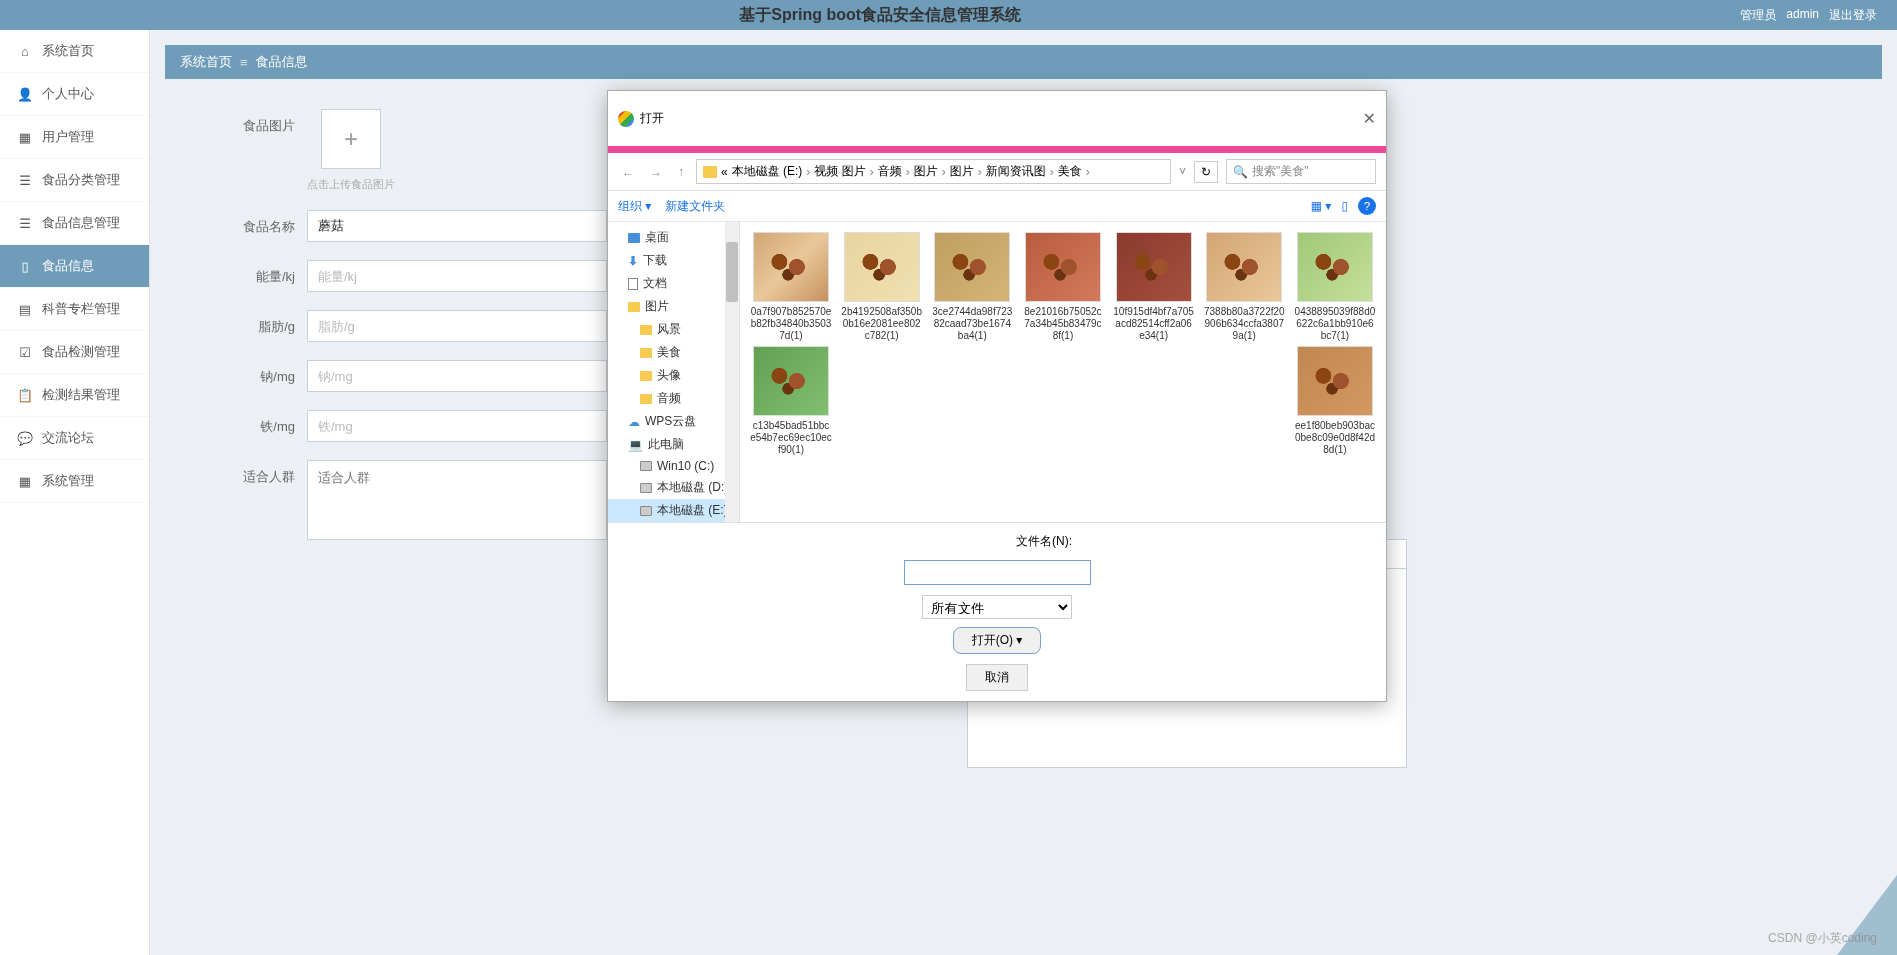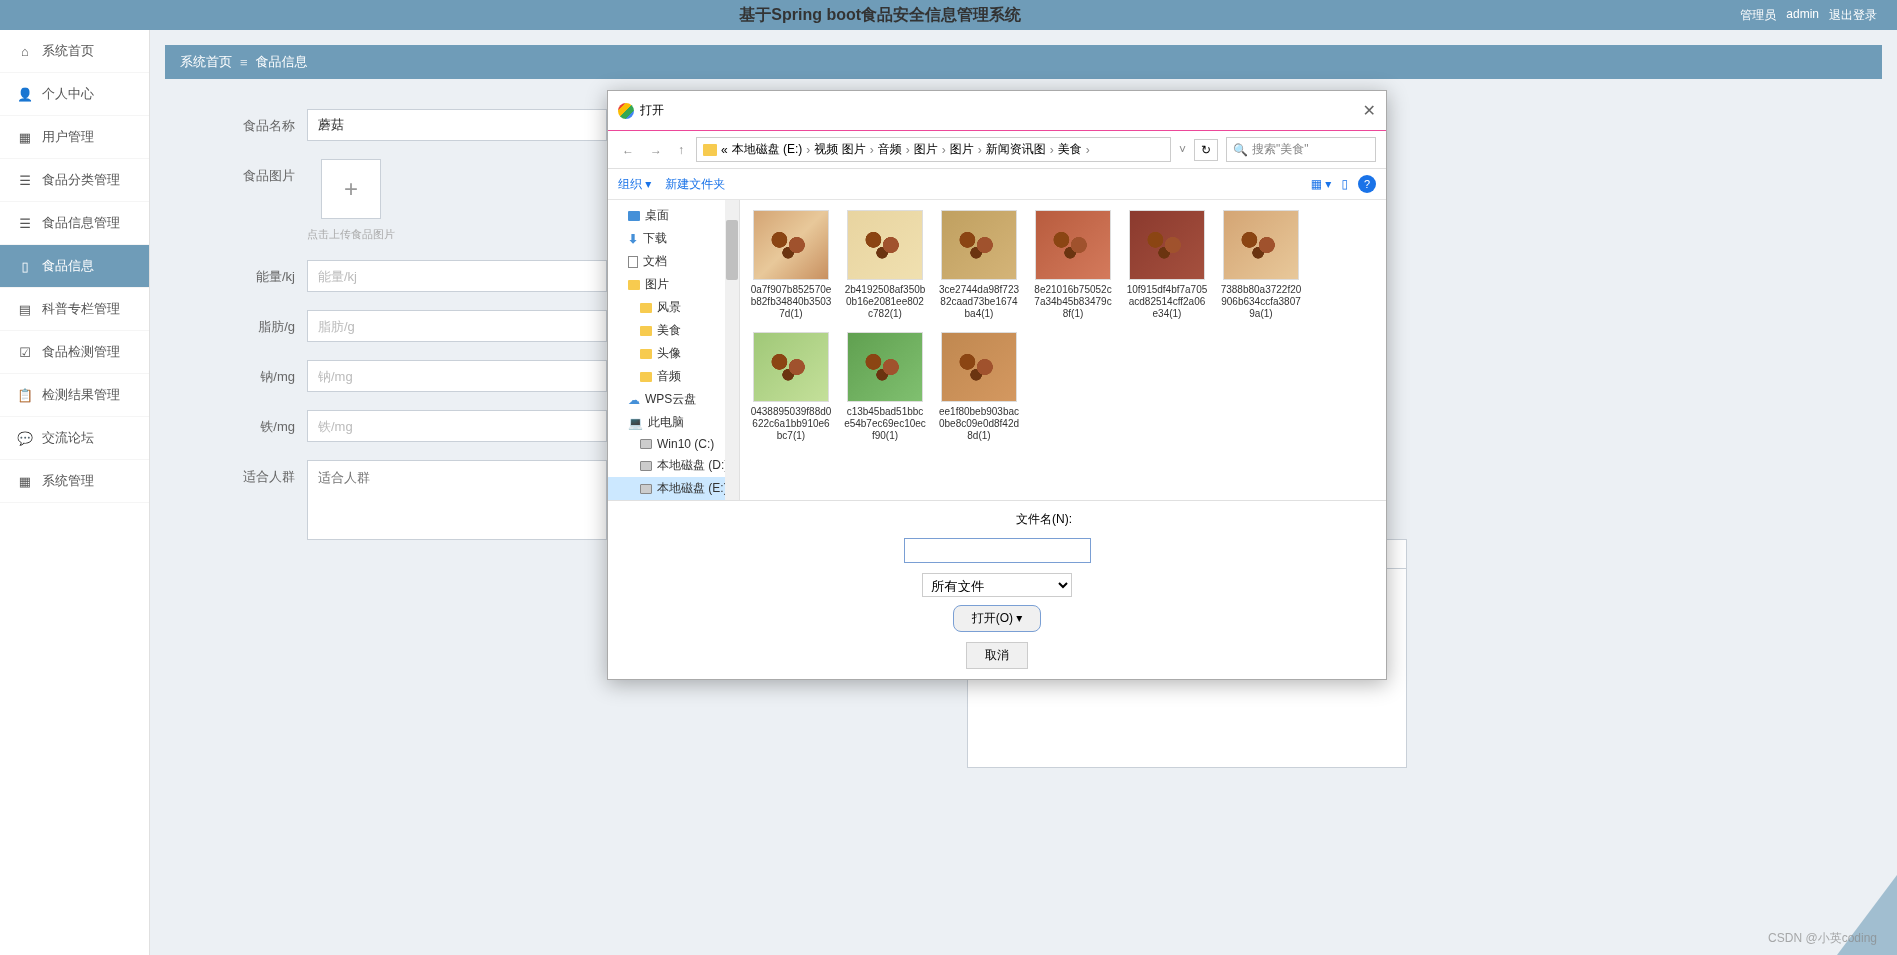--- a/index.html
+++ b/index.html
@@ -30,21 +30,21 @@
     .upload-box { width: 60px; height: 60px; border: 1px solid #c9d0d8; display: flex; align-items: center; justify-content: center; font-size: 24px; color: #999; cursor: pointer; background: #fff; }
     .upload-hint { font-size: 11px; color: #aaa; margin-top: 8px; }
     .upload-wrap { display: flex; flex-direction: column; align-items: center; }
     
     .editor-toolbar { border: 1px solid #c9d0d8; border-bottom: none; padding: 6px; display: flex; gap: 8px; background: #fff; }
     .editor-toolbar span { color: #666; font-size: 14px; cursor: pointer; }
     .editor-body { width: 440px; height: 200px; border: 1px solid #c9d0d8; background: #fff; }
     
     
     .file-dialog { position: fixed; top: 90px; left: 607px; width: 780px; background: #fff; border: 1px solid #aaa; box-shadow: 0 4px 20px rgba(0,0,0,0.3); z-index: 1000; }
-    .fd-title { display: flex; align-items: center; padding: 10px 10px; border-bottom: 1px solid #ec4899; font-size: 12px; }
+    .fd-title { display: flex; align-items: center; padding: 18px 10px; border-bottom: 7px solid #ec4899; font-size: 12px; }
     .fd-title-icon { width: 16px; height: 16px; border-radius: 50%; margin-right: 6px; background: linear-gradient(135deg,#ea4335 25%,#fbbc05 25% 50%,#34a853 50% 75%,#4285f4 75%); }
     .fd-close { margin-left: auto; font-size: 16px; color: #666; cursor: pointer; }
     
     .fd-nav { display: flex; align-items: center; padding: 6px 10px; gap: 8px; border-bottom: 1px solid #e0e0e0; font-size: 12px; }
     .fd-nav-btn { color: #888; cursor: pointer; padding: 2px 4px; }
     .fd-path { flex: 1; display: flex; align-items: center; gap: 4px; border: 1px solid #ccc; padding: 3px 6px; background: #fff; }
     .fd-path-icon { width: 14px; height: 12px; background: #f7cb4f; border-radius: 1px; }
     .fd-path-sep { color: #888; }
     .fd-refresh { border: 1px solid #ccc; padding: 3px 6px; cursor: pointer; }
     .fd-search { border: 1px solid #ccc; padding: 3px 6px; width: 150px; display: flex; align-items: center; gap: 4px; color: #888; }
@@ -62,21 +62,21 @@
     .ti-folder { width: 12px; height: 10px; background: #f7cb4f; border-radius: 1px; }
     .ti-desktop { width: 12px; height: 10px; background: #4590d8; border-radius: 1px; }
     .ti-download { color: #4590d8; font-weight: bold; }
     .ti-doc { width: 10px; height: 12px; background: #fff; border: 1px solid #888; }
     .ti-disk { width: 12px; height: 10px; background: #ccc; border: 1px solid #888; border-radius: 1px; }
     .ti-cloud { color: #4590d8; }
     .ti-pc { color: #4590d8; }
     .fd-scroll-v { position: absolute; right: 0; top: 0; bottom: 0; width: 14px; background: #f0f0f0; }
     .fd-scroll-thumb { position: absolute; left: 1px; width: 12px; background: #c0c0c0; border-radius: 2px; }
     
-    .fd-files { flex: 1; overflow-y: auto; padding: 8px; display: flex; flex-wrap: wrap; gap: 8px; align-content: flex-start; }
+    .fd-files { flex: 1; overflow-y: auto; padding: 8px; display: flex; flex-wrap: wrap; gap: 0; align-content: flex-start; justify-content: space-between; }
     .file-item { width: 86px; text-align: center; font-size: 10px; color: #333; cursor: pointer; padding: 2px; }
     .file-item.selected { background: #cce8ff; outline: 1px solid #99d1ff; }
     .file-thumb { width: 76px; height: 70px; border: 1px solid #ddd; margin: 0 auto 4px; background: linear-gradient(135deg, #d4a574, #e8c89a, #c89060); position: relative; }
     .file-thumb::after { content: ''; position: absolute; inset: 8px; background: radial-gradient(circle at 30% 40%, #8b4513 15%, transparent 16%), radial-gradient(circle at 60% 50%, #a0522d 18%, transparent 19%), radial-gradient(circle at 45% 65%, #6b3410 12%, transparent 13%); }
     .file-name { word-break: break-all; line-height: 1.2; }
     .t2 { background: linear-gradient(135deg, #e8d4a0, #f0e0b0); }
     .t3 { background: linear-gradient(135deg, #c0a060, #d4b478); }
     .t4 { background: linear-gradient(135deg, #b85c3e, #d47a5c); }
     .t5 { background: linear-gradient(135deg, #8b3a2e, #a5503e); }
     .t6 { background: linear-gradient(135deg, #d4a574, #e8c89a); }
@@ -160,31 +160,31 @@
   <div class="main">
     <div class="breadcrumb">
       <span>系统首页</span>
       <span class="breadcrumb-sep">≡</span>
       <span>食品信息</span>
     </div>
 
     <div class="form-area">
       <div class="form-col">
         <div class="form-row">
-          <div class="form-label">食品名称</div>
-          <input class="form-input" value="蘑菇" style="">
-        </div>
-        <div class="form-row">
           <div class="form-label">食品图片</div>
           <div class="upload-wrap">
             <div class="upload-box">
               <span>+</span>
             </div>
             <div class="upload-hint">点击上传食品图片</div>
           </div>
+        </div>
+        <div class="form-row">
+          <div class="form-label">食品名称</div>
+          <input class="form-input" value="蘑菇" style="">
         </div>
         <div class="form-row">
           <div class="form-label">能量/kj</div>
           <input class="form-input" placeholder="能量/kj" style="">
         </div>
         <div class="form-row">
           <div class="form-label">脂肪/g</div>
           <input class="form-input" placeholder="脂肪/g" style="">
         </div>
         <div class="form-row">

